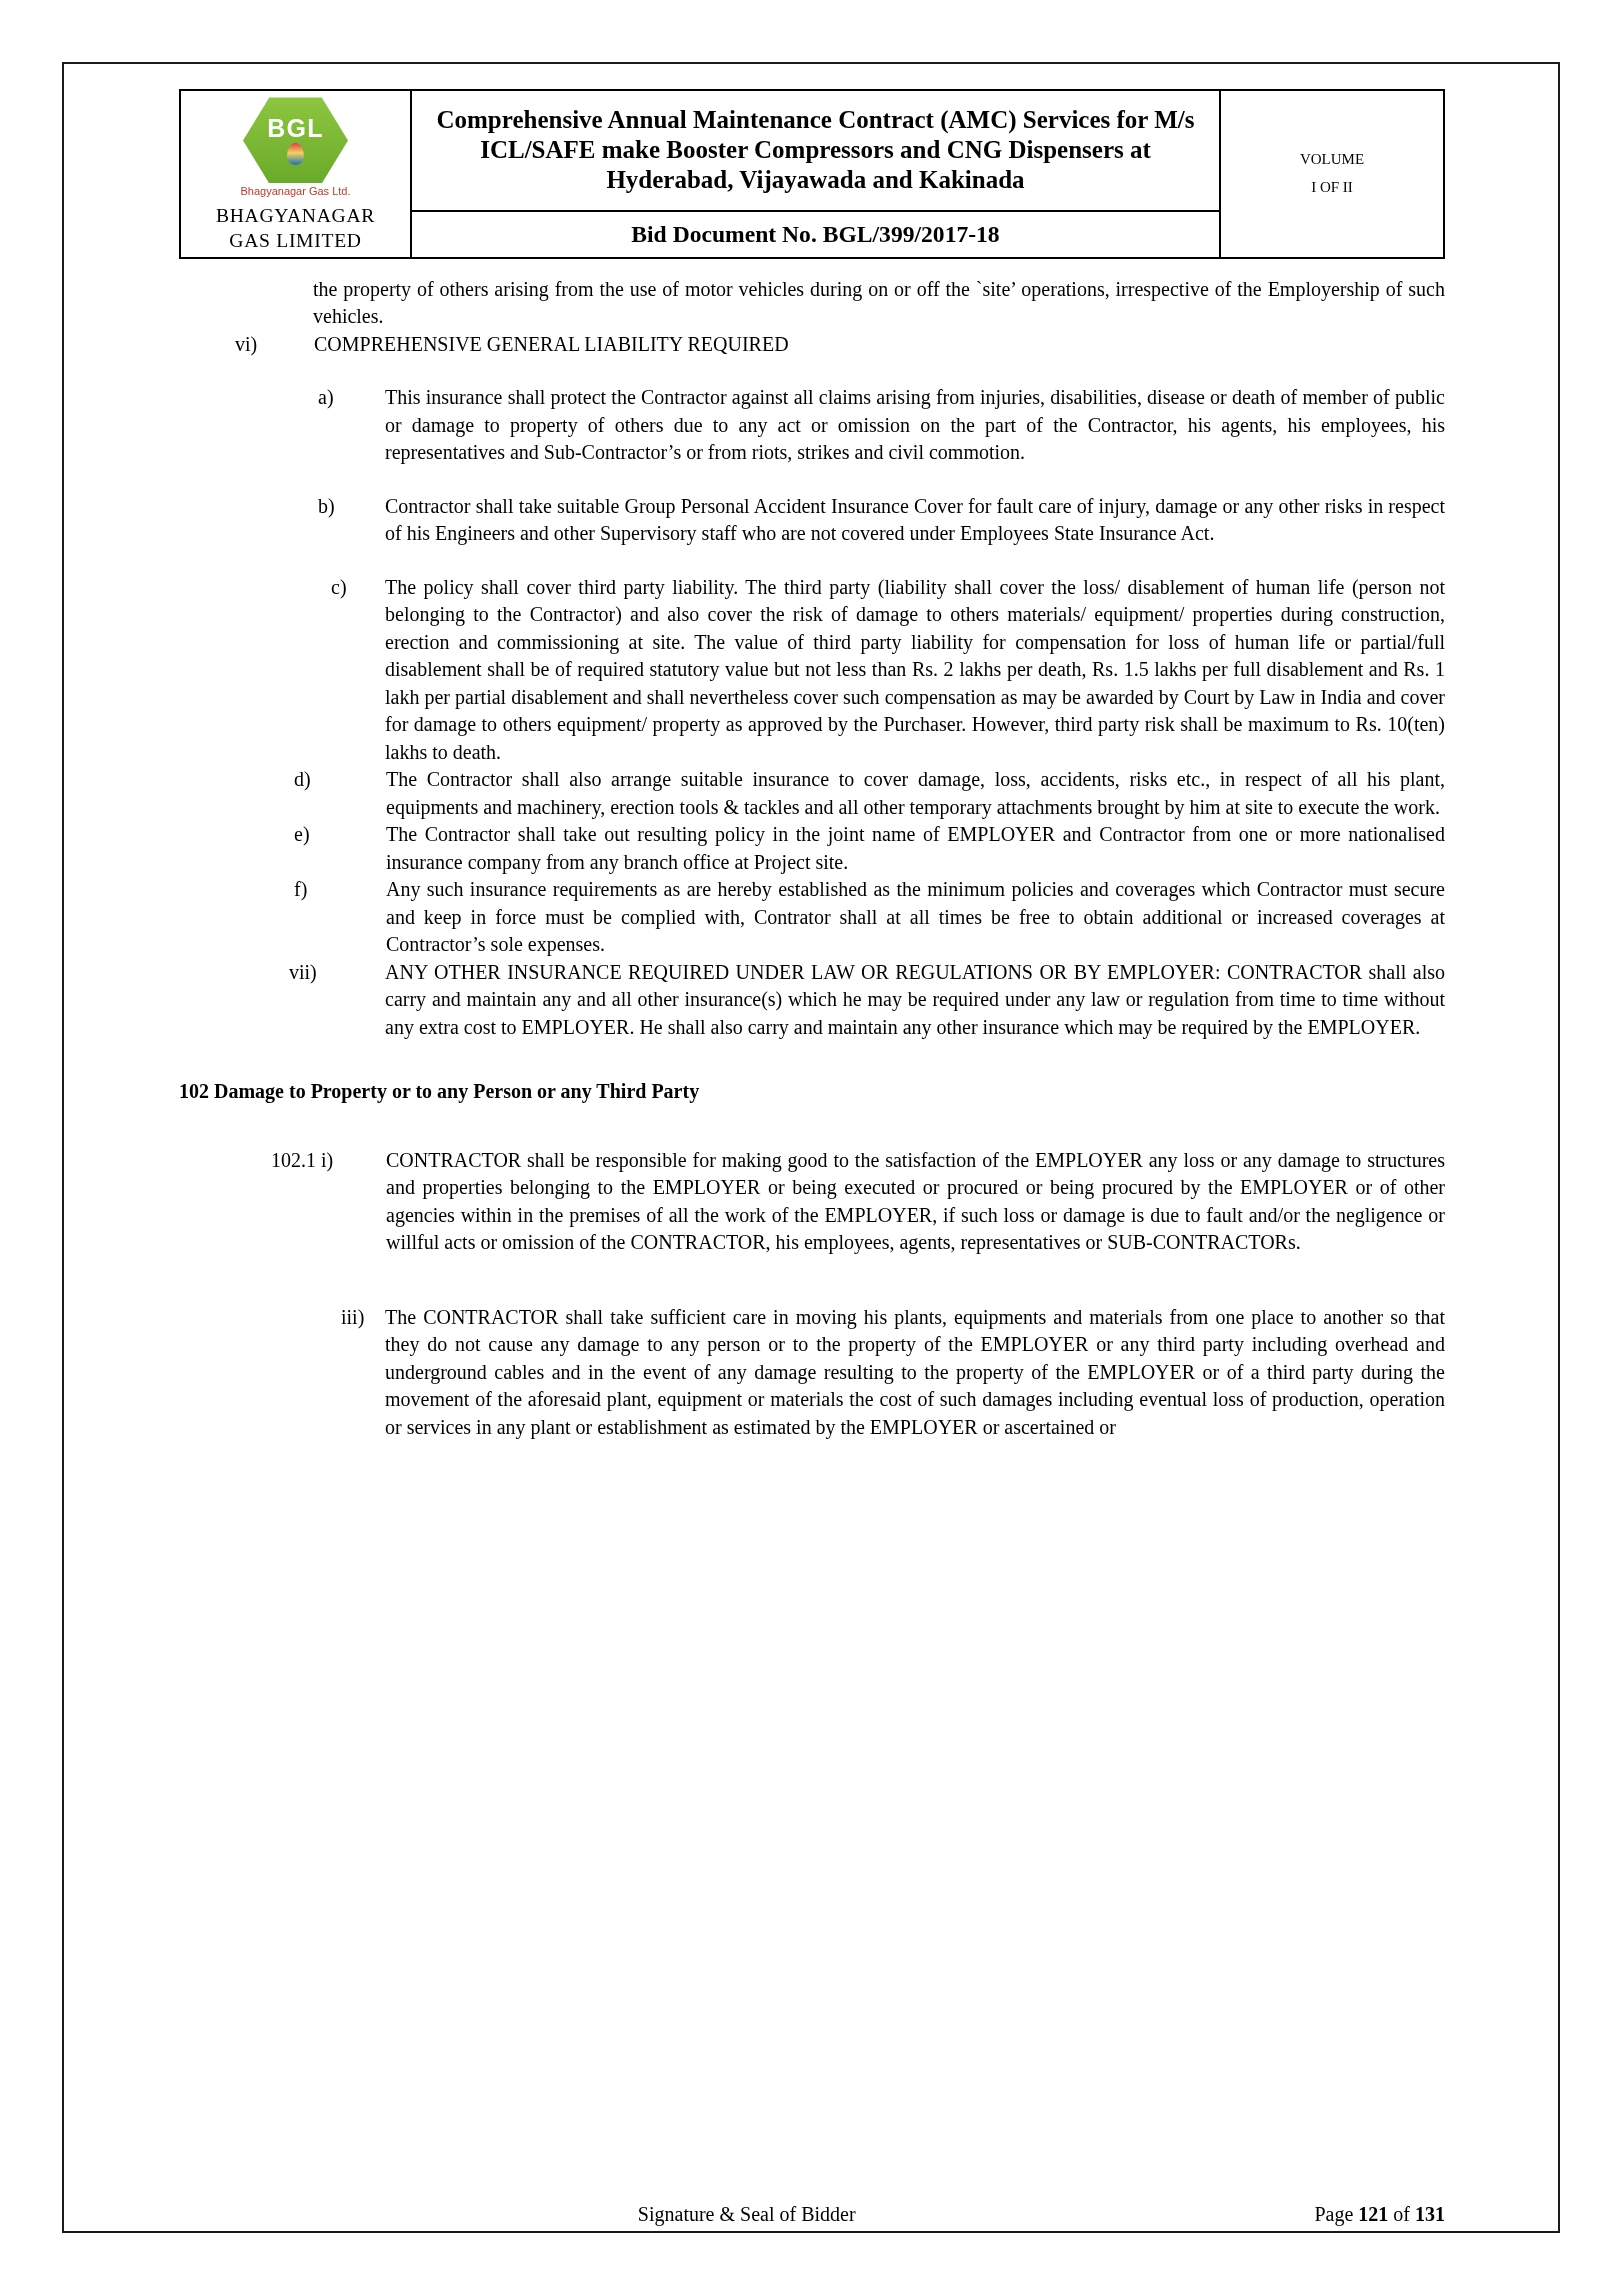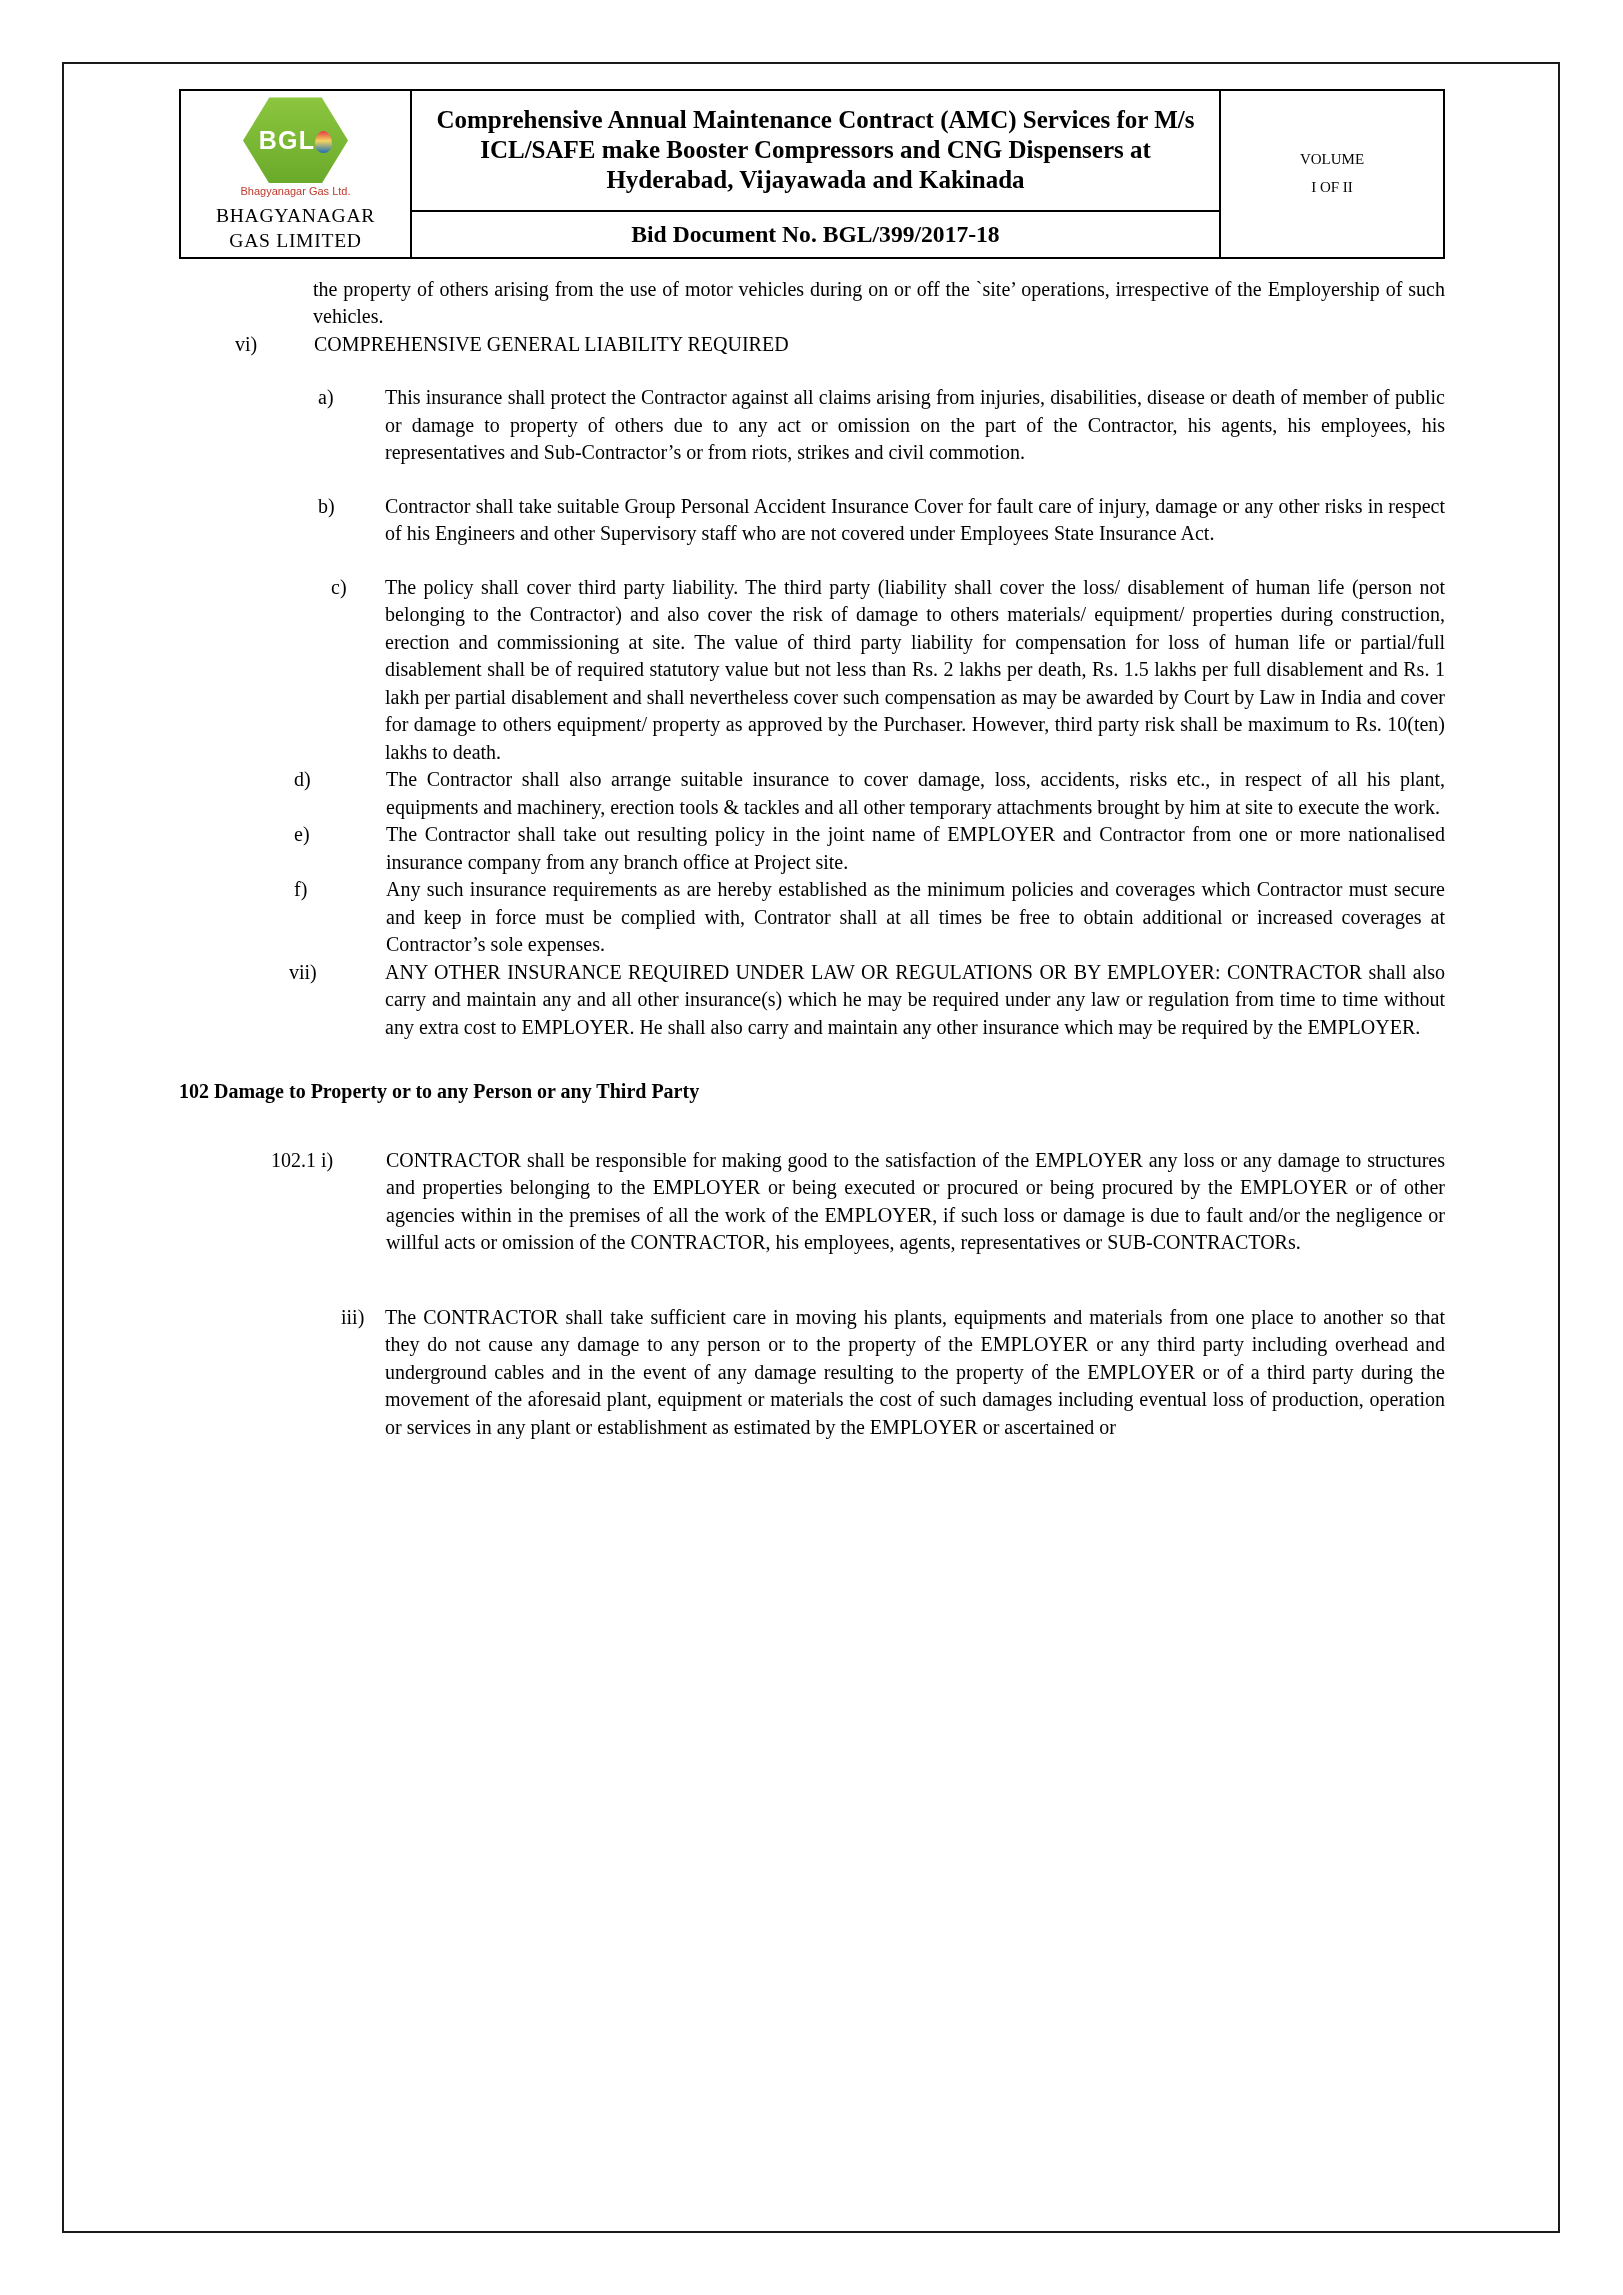--- a/index.html
+++ b/index.html
@@ -47,21 +47,21 @@
     font-weight:bold;
     font-size:23.6px;
     line-height:29px;
     padding:2.6px 6.5px 5.2px 6.5px;
   }
   .logo-hex{
     width:105px;height:86px;
     margin:2.6px auto 1.3px auto;
     background:linear-gradient(180deg,#8dc63f 0%,#6aaa2a 100%);
     clip-path:polygon(25% 0,75% 0,100% 50%,75% 100%,25% 100%,0 50%);
-    display:flex;flex-direction:row;align-items:center;justify-content:center;
+    display:flex;flex-direction:column;align-items:center;justify-content:center;
     position:relative;
   }
   .logo-acronym{
     color:#ffffff;font-weight:bold;font-size:25px;
     font-family:"Liberation Sans",sans-serif;
     letter-spacing:1.3px;line-height:25px;
   }
   .logo-drop{
     width:17px;height:22px;margin-top:2.6px;
     background:linear-gradient(180deg,#e63946 0%,#f4d35e 45%,#1d6fb8 100%);
@@ -195,15 +195,21 @@
         </div>
 
         <div class="row row-iii">
           <span class="lbl">iii)</span>
           <div class="txt">The CONTRACTOR shall take sufficient care in moving his plants, equipments and materials from one place to another so that they do not cause any damage to any person or to the property of the EMPLOYER or any third party including overhead and underground cables and in the event of any damage resulting to the property of the EMPLOYER or of a third party during the movement of the aforesaid plant, equipment or materials the cost of such damages including eventual loss of production, operation or services in any plant or establishment as estimated by the EMPLOYER or ascertained or</div>
         </div>
 
       </div>
     </div>
 
+    <div class="footer">
+      <span class="sig">Signature &amp; Seal of Bidder</span>
+      <span class="pg">
+        <span>Page</span>&nbsp;<span class="b">121</span>&nbsp;<span>of</span>&nbsp;<span class="b">131</span>
+      </span>
+    </div>
   </div>
 </div>
 
 
 </body></html>

